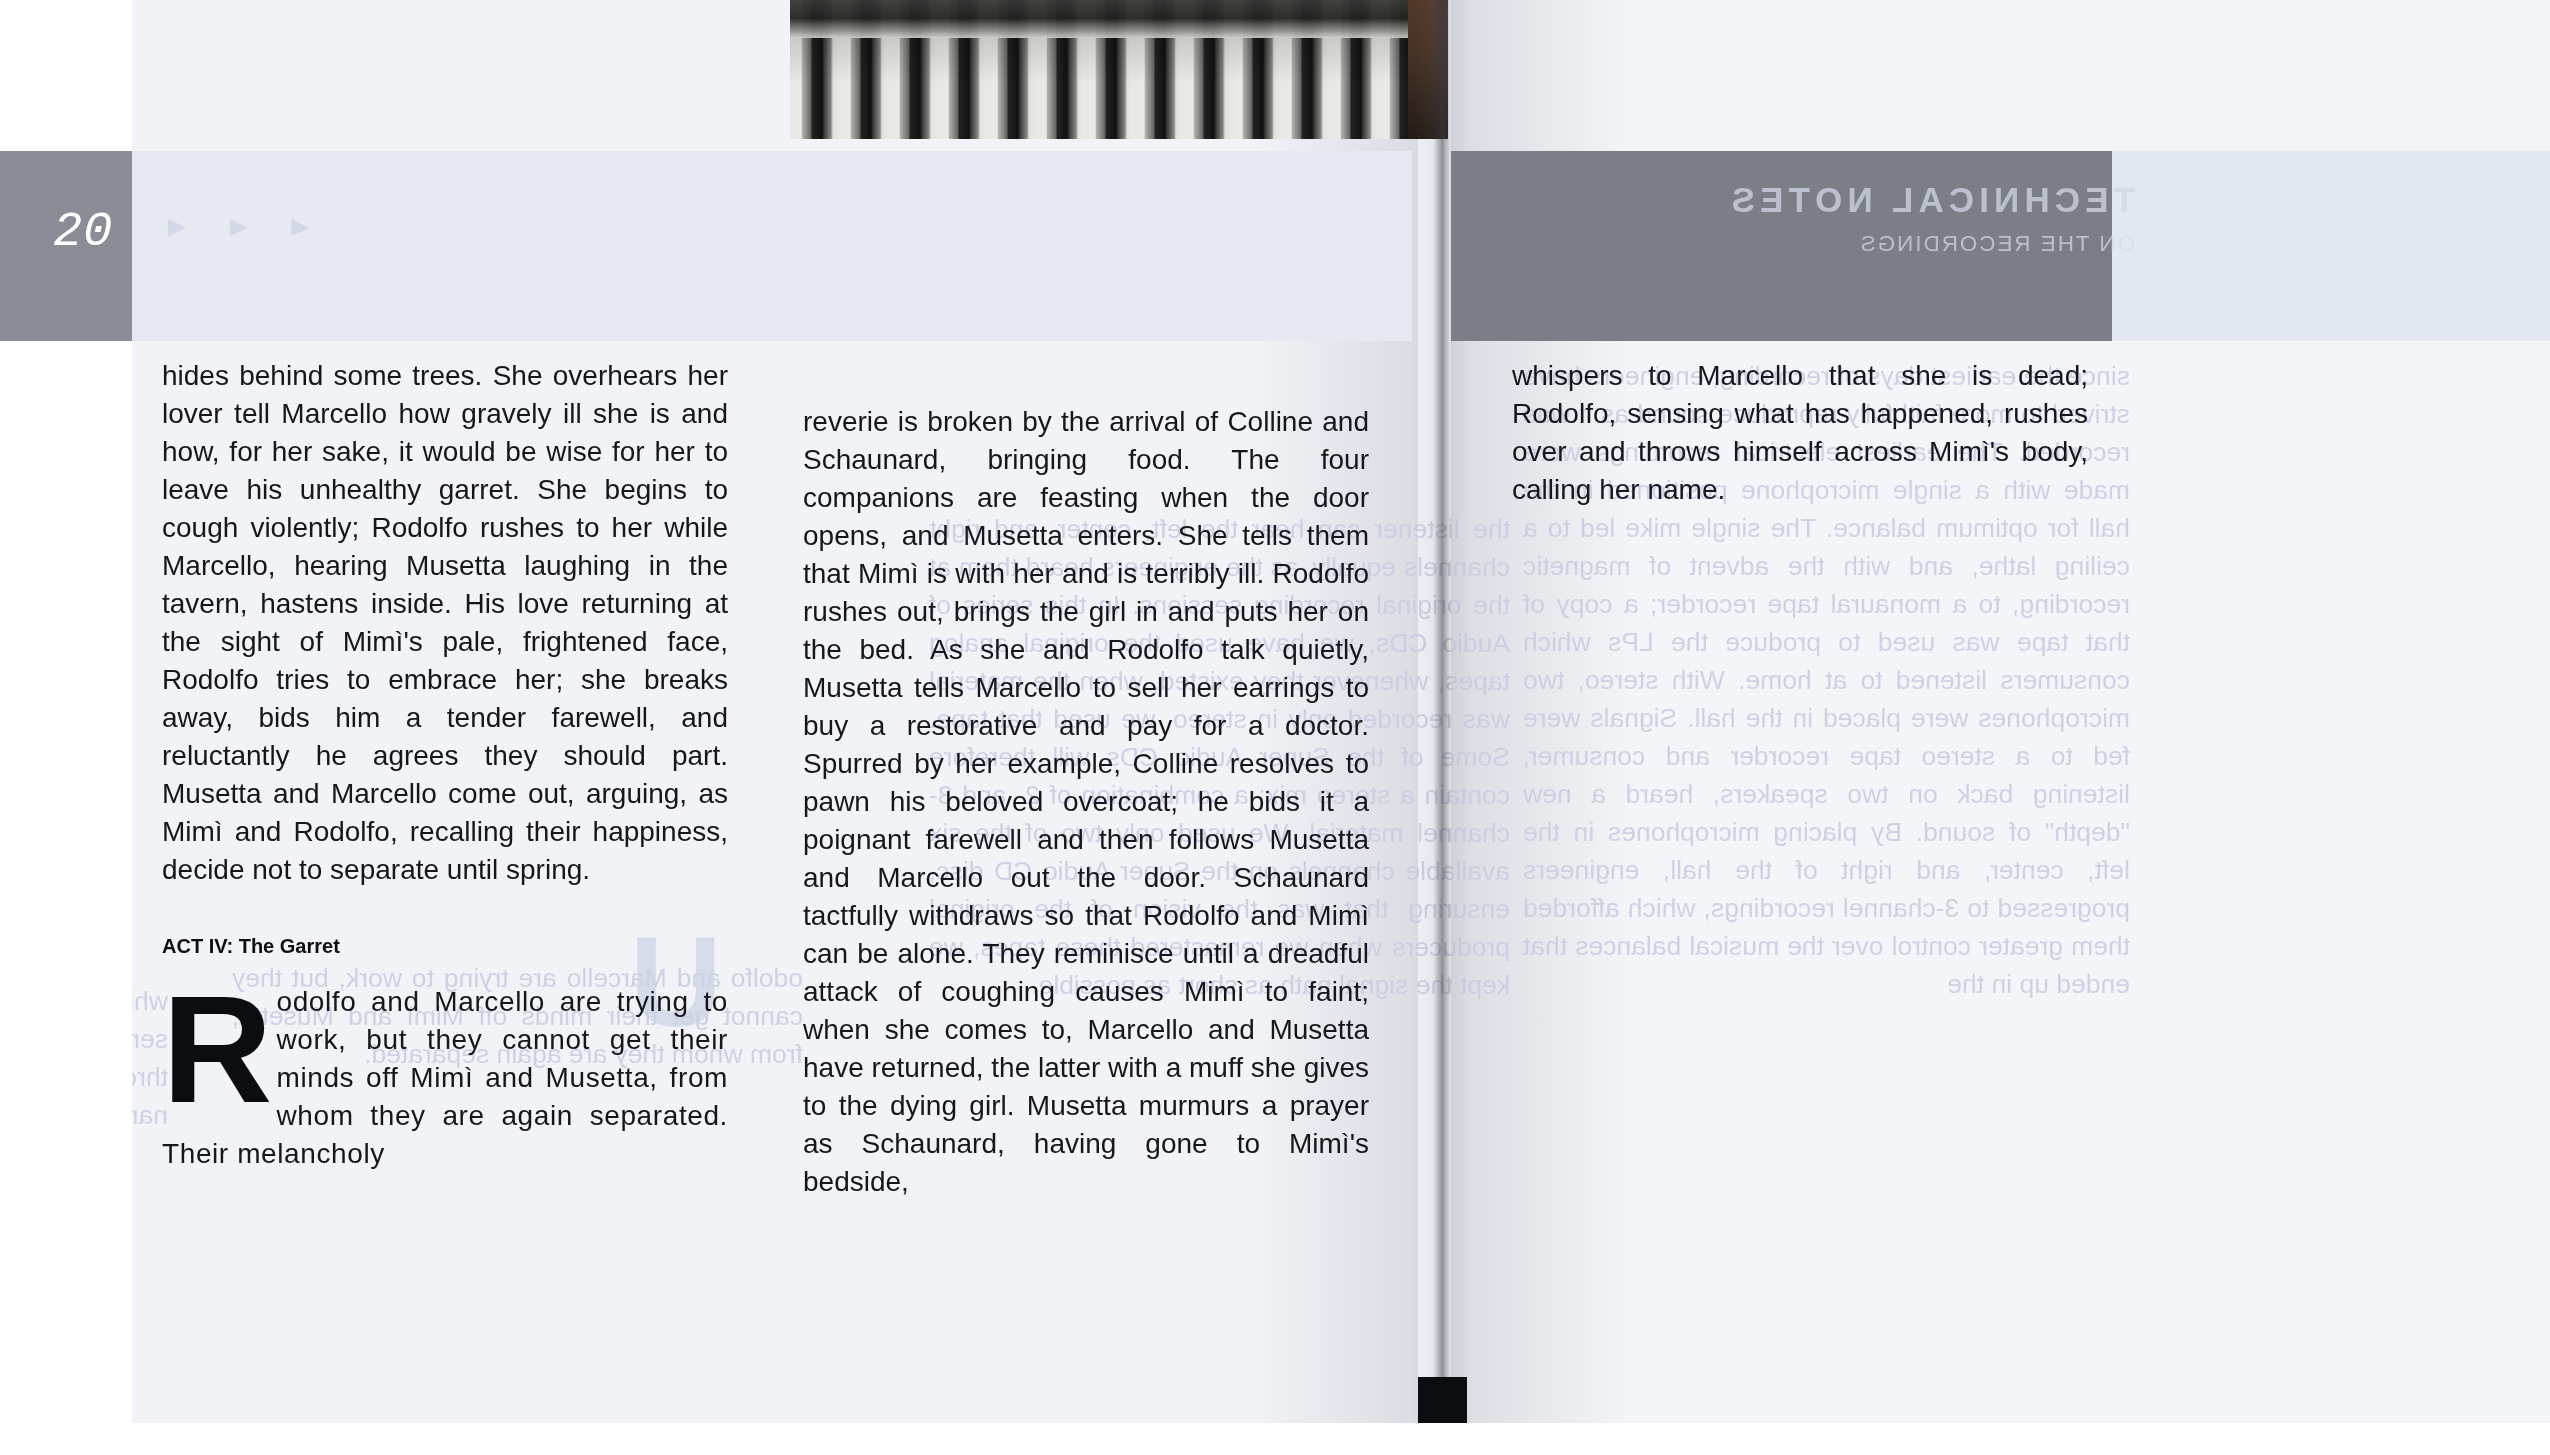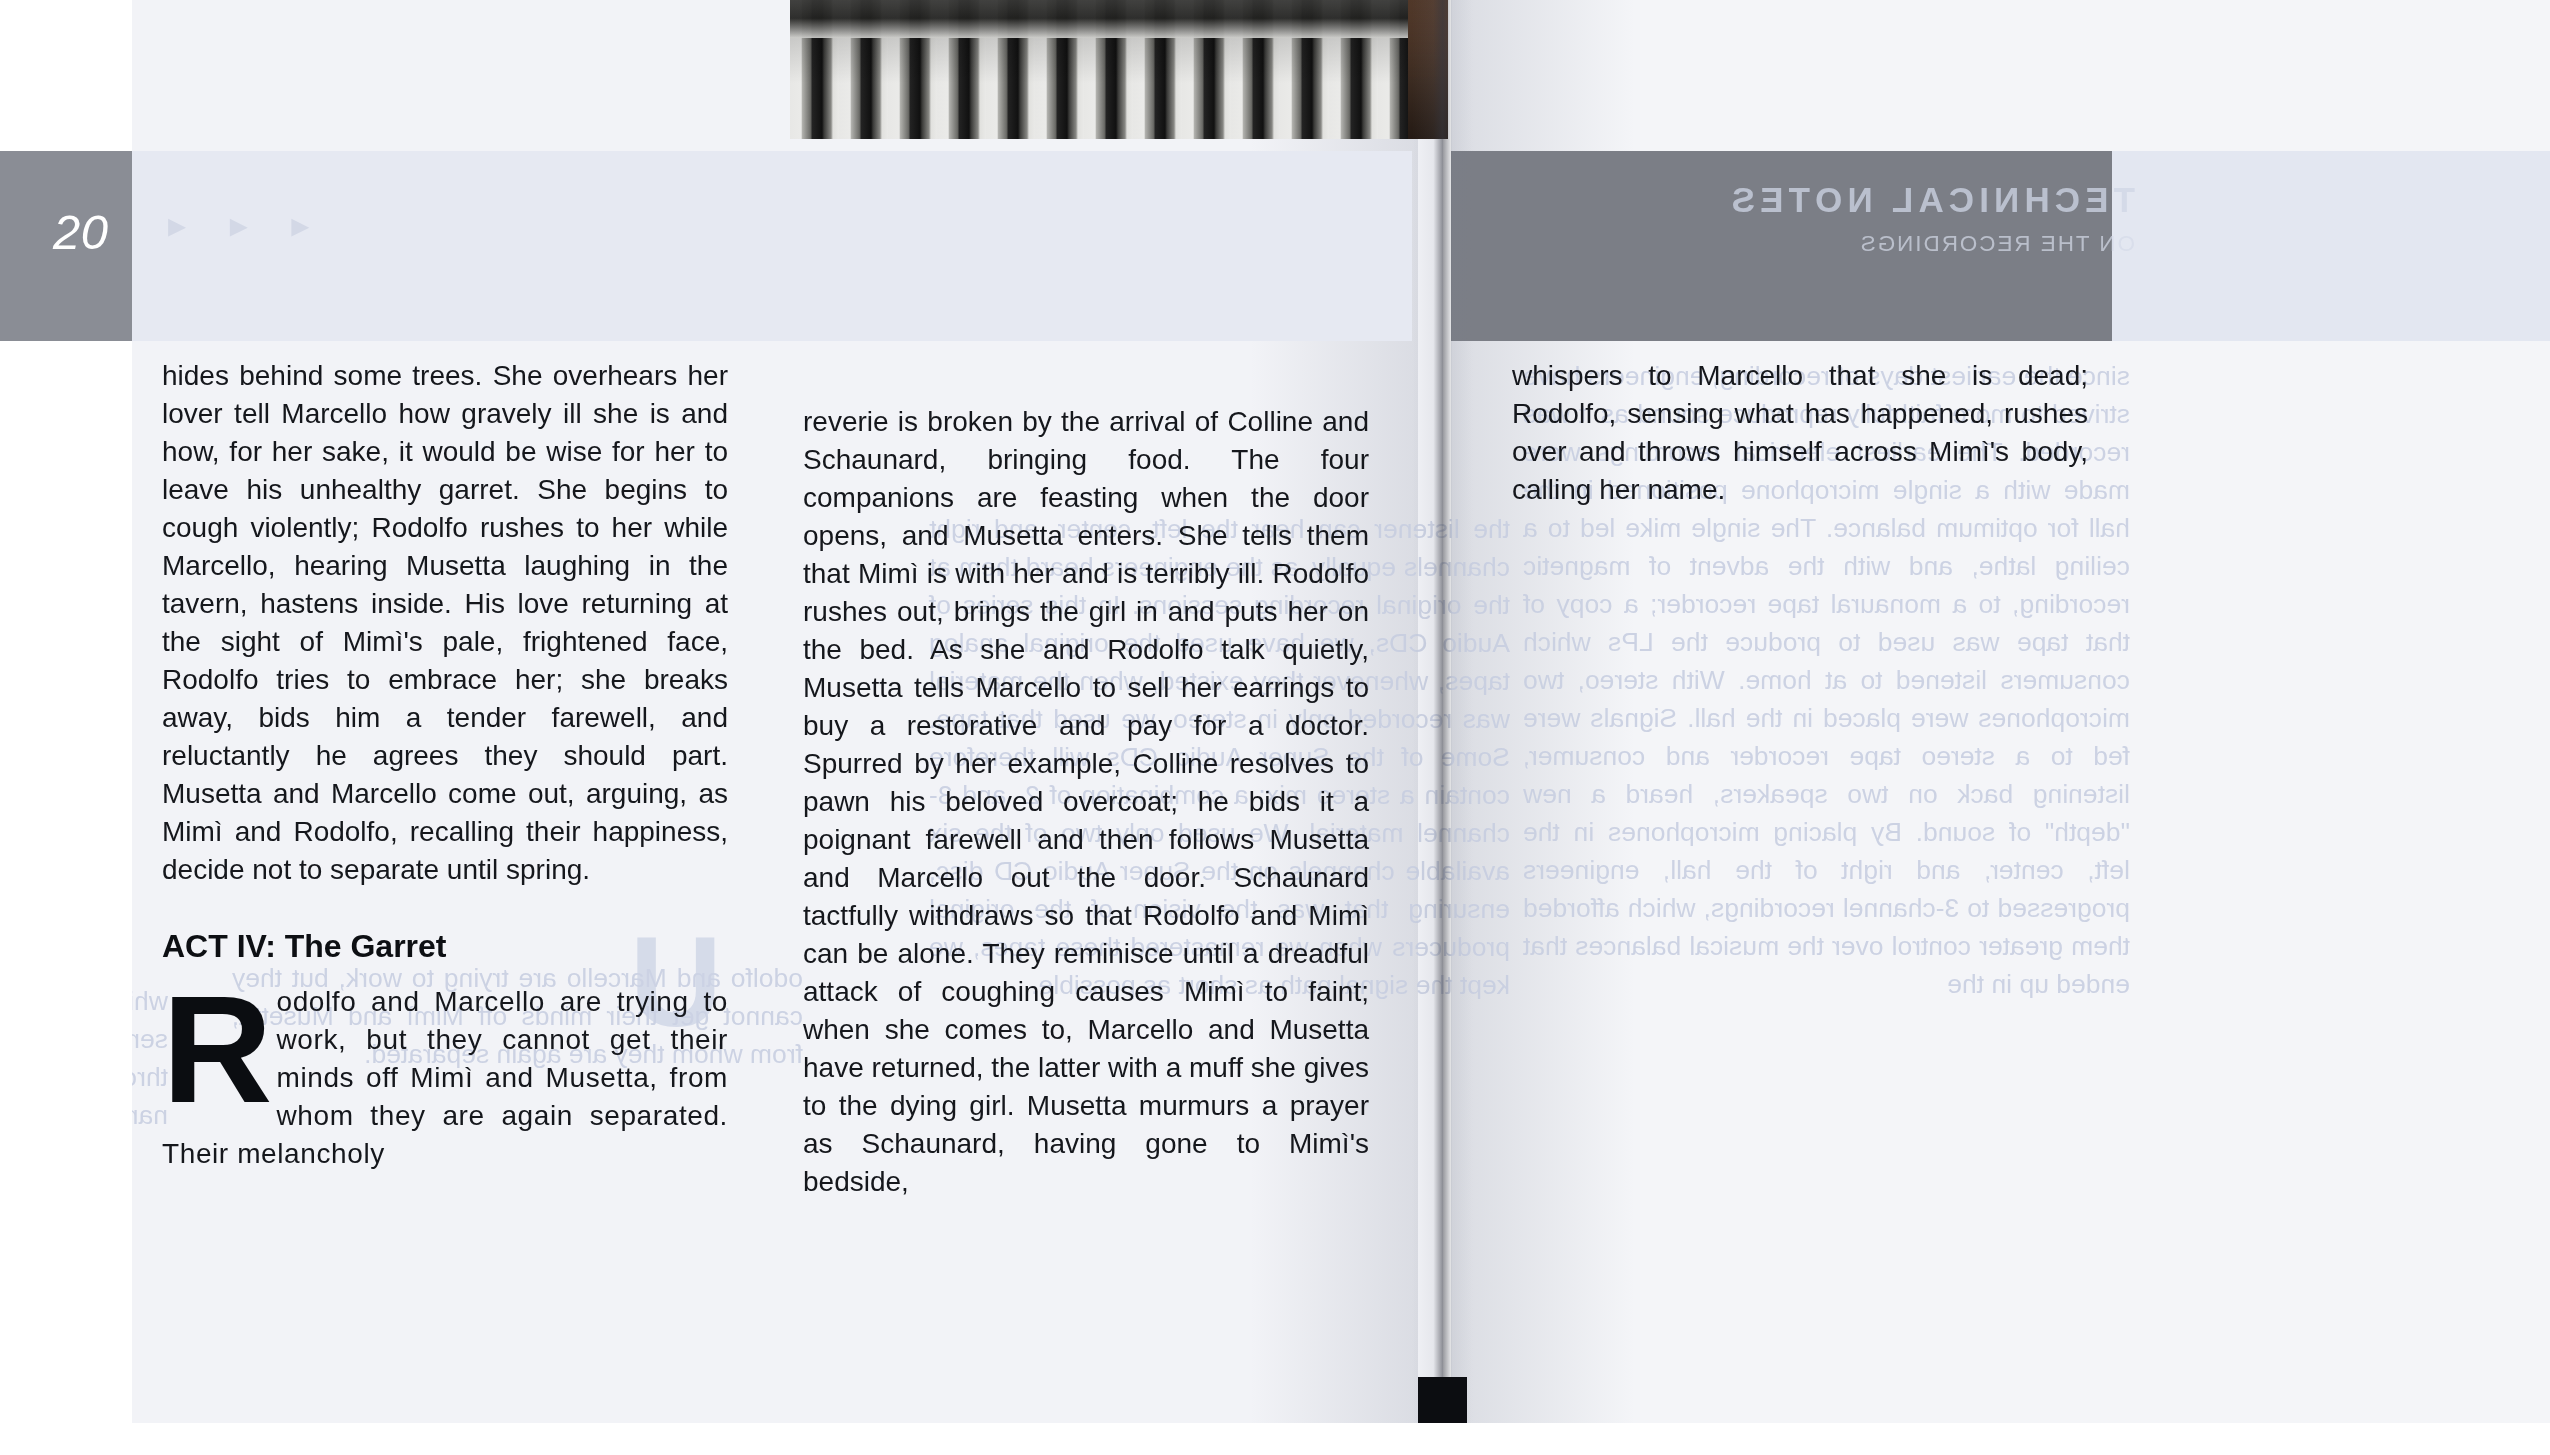--- a/index.html
+++ b/index.html
@@ -111,21 +111,21 @@
   }
   .folio-left-block {
     position: absolute;
     left: 0; top: 151px;
     width: 132px; height: 190px;
     background: #8a8d95;
   }
   .folio-left-num {
     position: absolute;
     left: 53px; top: 204px;
-    font-family: Liberation Sans, sans-serif;
+    font-family: Liberation Mono, monospace;
     font-size: 49px;
     font-style: italic;
     color: #ffffff;
     letter-spacing: 0.5px;
   }
 
   
   .ghost-arrows {
     position: absolute;
     left: 168px; top: 204px;
@@ -185,21 +185,21 @@
     text-justify: inter-word;
   }
   #col1 { left: 162px;  top: 357px;  width: 566px; }
   #col2 { left: 803px; top: 357px;  width: 566px; margin-top: 46px; }
   #col3 { left: 1512px; top: 357px;  width: 576px; }
 
   .col p { margin: 0; }
 
   .subhead {
     font-weight: bold;
-    font-size: 32px;
+    font-size: 20px;
     line-height: 38px;
     margin-top: 38px !important;
     margin-bottom: 3.1px !important;
     color: #0d0f13;
   }
 
   
   .dropcap-para {
     margin-top: 18.4px !important;
     position: relative;

